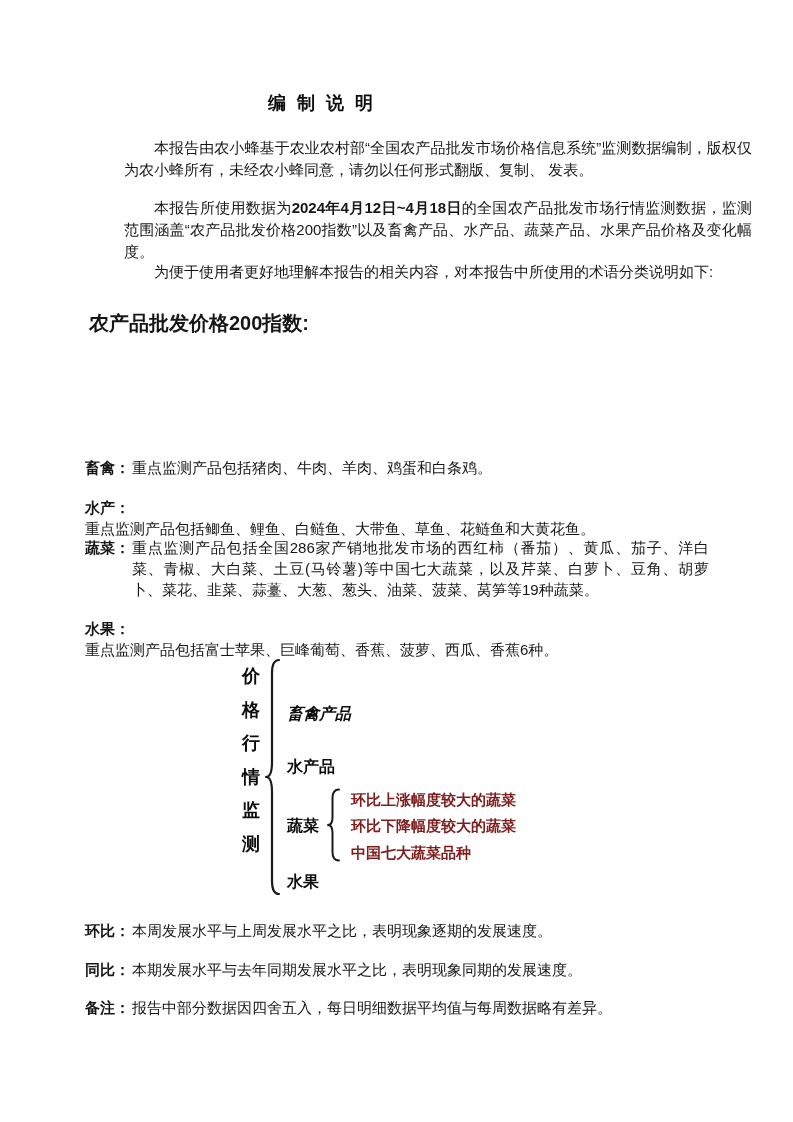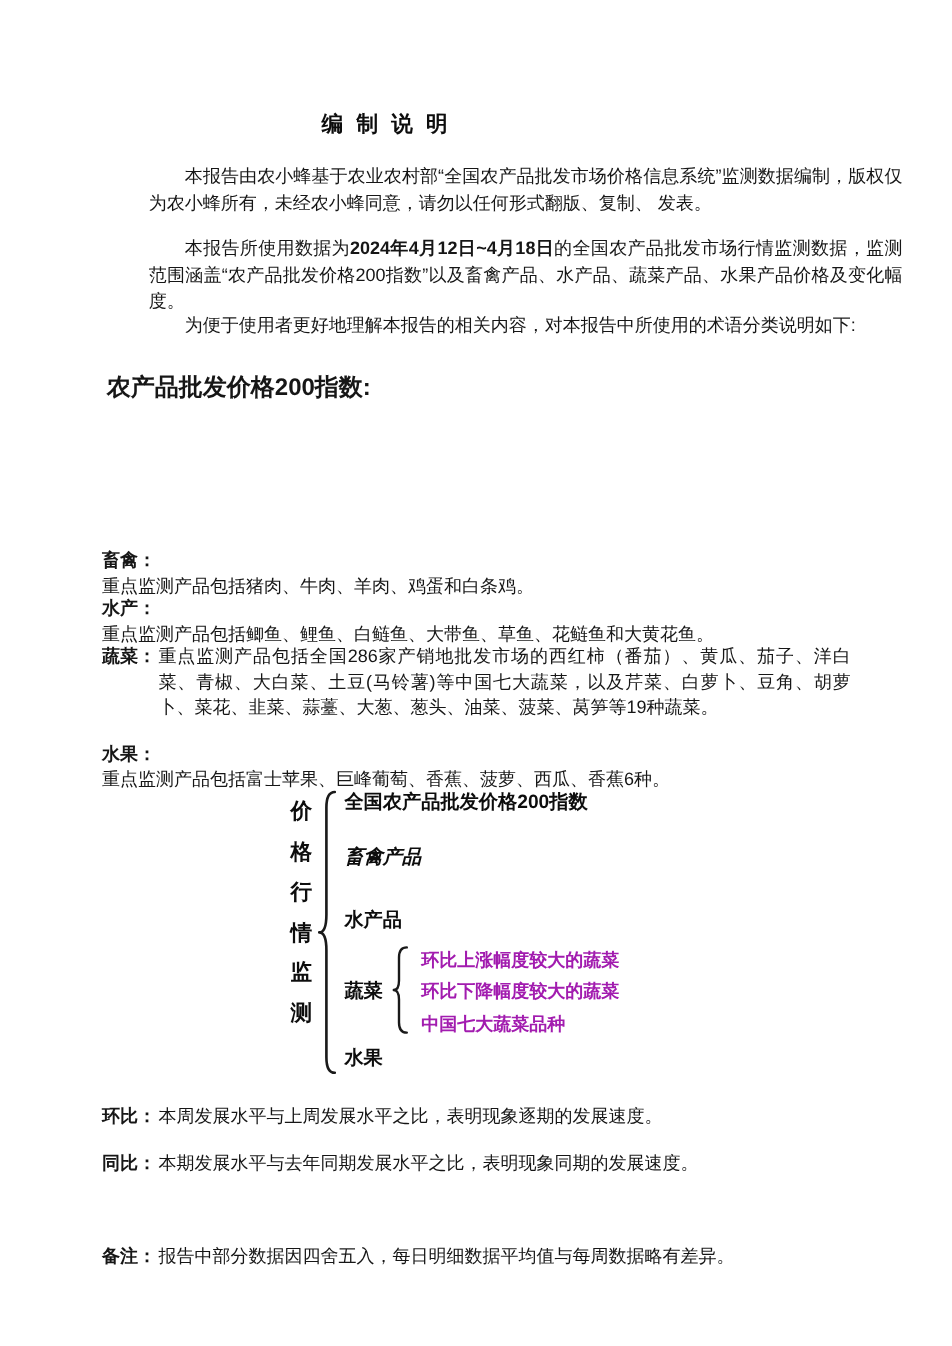--- a/index.html
+++ b/index.html
@@ -53,27 +53,27 @@
     display: flex; align-items: flex-start;
     font-size: 15px; line-height: 21px;
   }
   .def-label {
     flex: 0 0 auto;
     font-weight: bold;
     white-space: nowrap;
     padding-right: 2px;
   }
   .def-text { flex: 1; text-align: justify; }
-  .row-livestock { top: 457px; flex-direction: column; }
+  .row-livestock { top: 457px; }
   .row-aquatic   { top: 497px; flex-direction: column; }
   .row-veg       { top: 537px; }
   .row-fruit     { top: 618px; flex-direction: column; }
   .fn-huanbi { top: 920px; }
   .fn-tongbi { top: 959px; }
-  .fn-note   { top: 997px; margin-top: 40px; }
+  .fn-note   { top: 997px; }
   
   .diagram { top: 648px; left: 0; width: 793px; height: 258px; }
   .diagram .abs { position: absolute; }
   .root-col {
     left: 239px; top: 12px; width: 24px;
     display: flex; flex-direction: column;
     text-align: center;
   }
   .root-col span {
     font-size: 18px; font-weight: bold; line-height: 33.5px;
@@ -83,21 +83,21 @@
     font-size: 16px; font-weight: bold; white-space: nowrap;
     color: #0d0d0d; left: 287px;
   }
   .d-i0 { top: 10px; }
   .d-i1 { top: 56px; font-style: italic; }
   .d-i2 { top: 109px; }
   .d-i3 { top: 168px; }
   .d-i4 { top: 224px; }
   .d-sub {
     font-size: 15px; font-weight: bold; white-space: nowrap;
-    color: #a21caf; left: 351px;
+    color: #7f1d1d; left: 351px;
   }
   .d-s0 { top: 143px; }
   .d-s1 { top: 169px; }
   .d-s2 { top: 196px; }
   .brace-big   { left: 265px; top: 10px; width: 18px; height: 238px; }
   .brace-small { left: 327px; top: 140px; width: 15px; height: 74px; }
   svg { display: block; width: 100%; height: 100%; }
 </style>
 </head>
 <body>
@@ -140,21 +140,20 @@
     <span>监</span>
     <span>测</span>
   </div>
 
   <div class="abs brace-big">
     <svg viewBox="0 0 18 238" preserveAspectRatio="none" aria-hidden="true">
       <path d="M 14 2 Q 7 2 7 15 L 7 104 Q 7 119 1 119 Q 7 119 7 134 L 7 223 Q 7 236 14 236" fill="none" stroke="#1a1a1a" stroke-width="2.2" stroke-linecap="round" stroke-linejoin="round"></path>
     </svg>
   </div>
 
-  <div class="abs d-item d-i0">全国农产品批发价格200指数</div>
   <div class="abs d-item d-i1">畜禽产品</div>
   <div class="abs d-item d-i2">水产品</div>
   <div class="abs d-item d-i3">蔬菜</div>
   <div class="abs d-item d-i4">水果</div>
 
   <div class="abs brace-small">
     <svg viewBox="0 0 15 74" preserveAspectRatio="none" aria-hidden="true">
       <path d="M 12 1.5 Q 5.5 1.5 5.5 10 L 5.5 29 Q 5.5 37 1 37 Q 5.5 37 5.5 45 L 5.5 64 Q 5.5 72.5 12 72.5" fill="none" stroke="#1a1a1a" stroke-width="2" stroke-linecap="round" stroke-linejoin="round"></path>
     </svg>
   </div>

